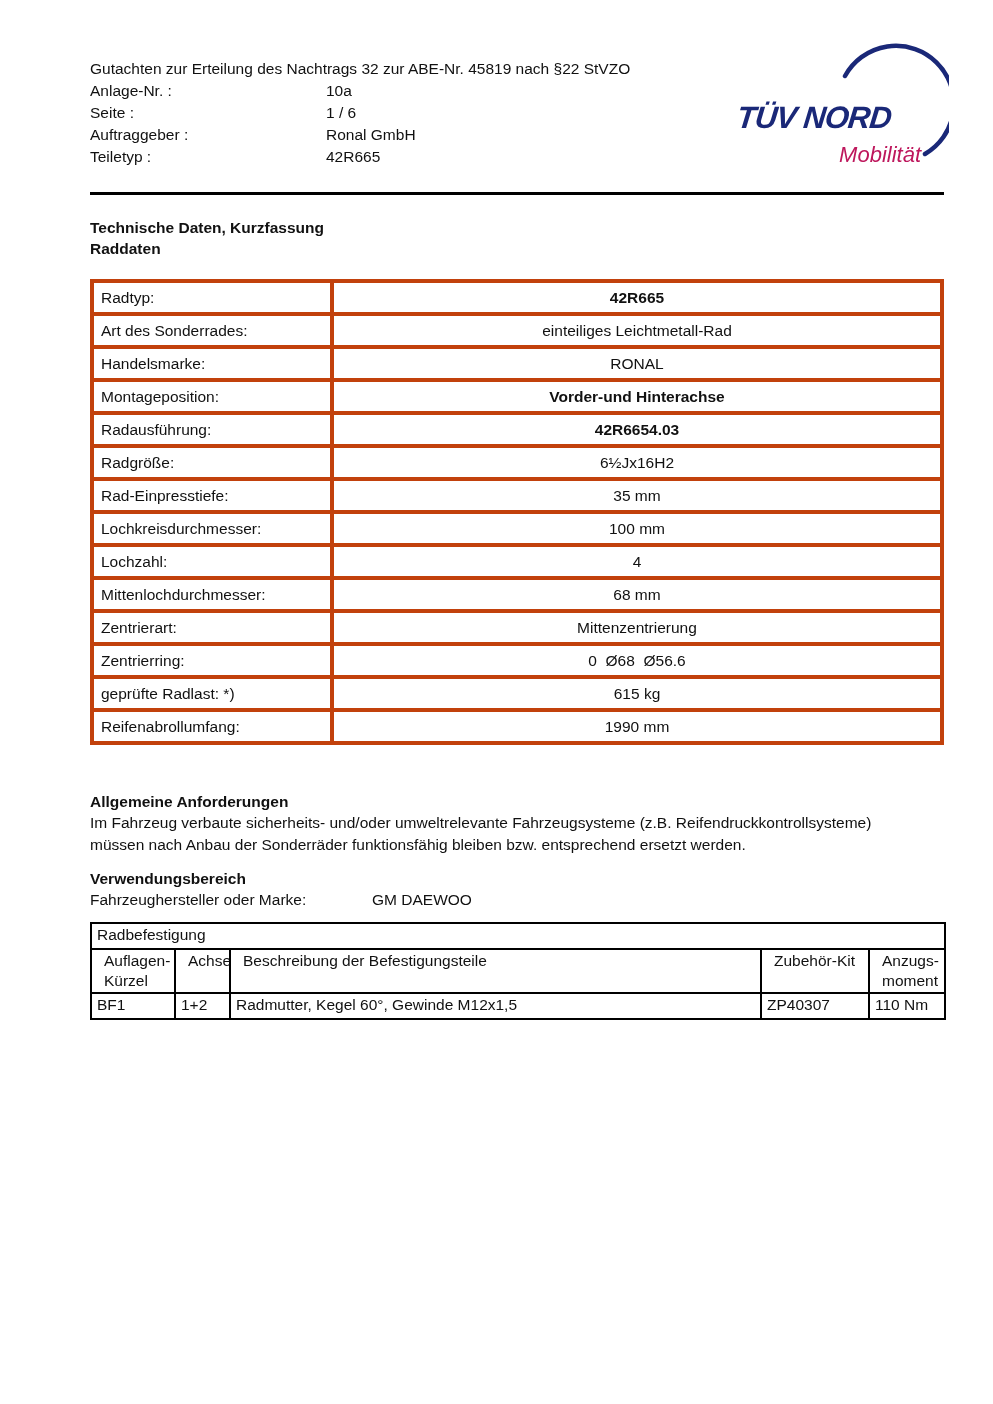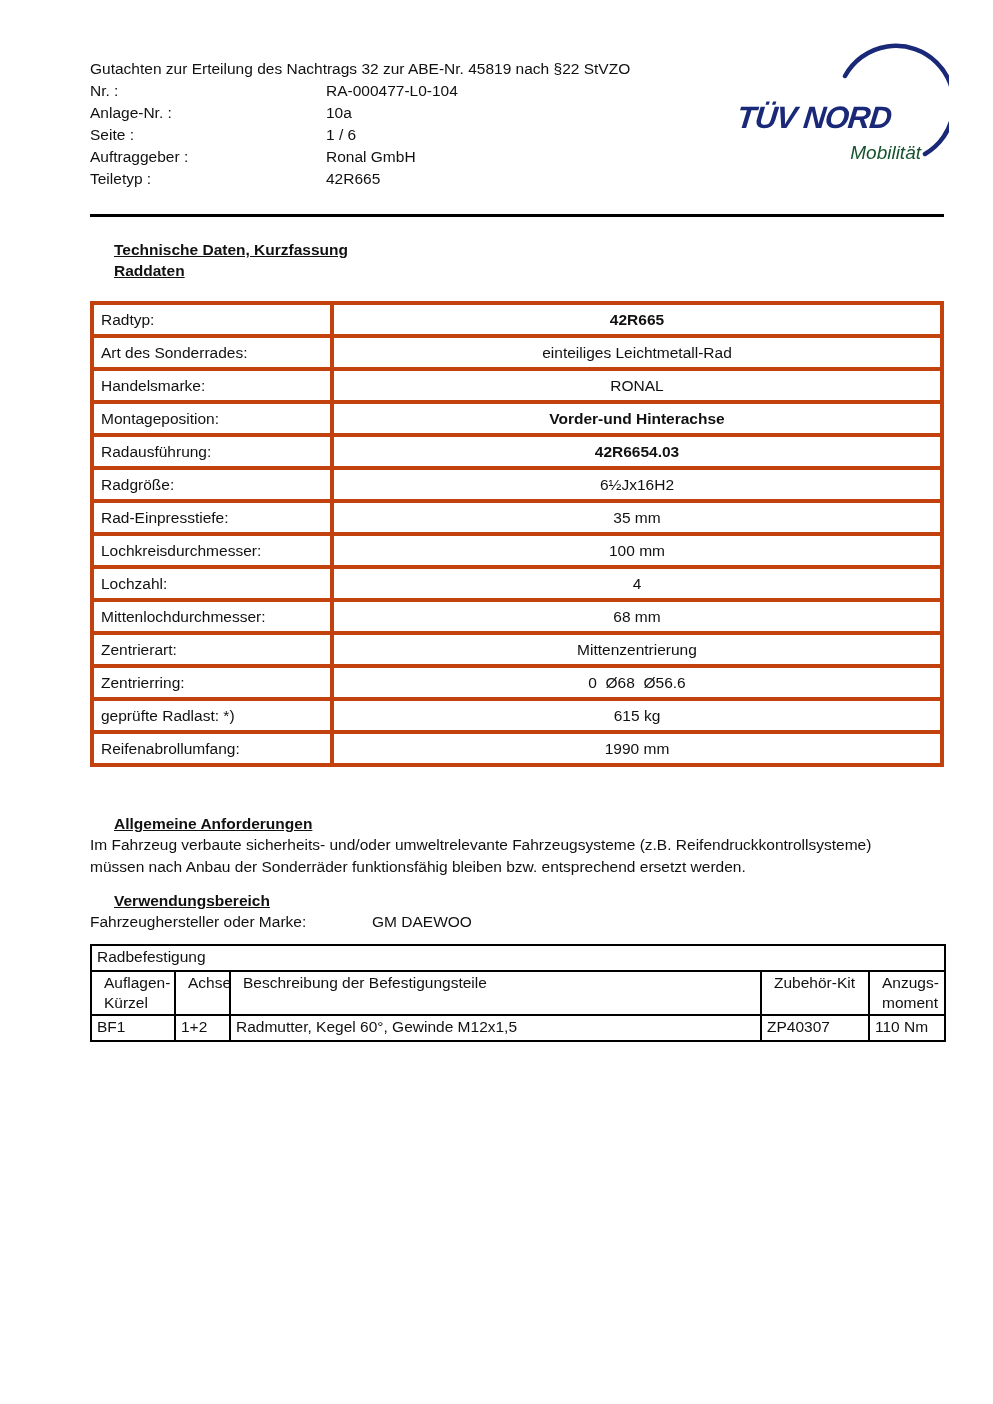--- a/index.html
+++ b/index.html
@@ -24,26 +24,26 @@
   .logo { position:absolute; left:737px; top:34px; width:216px; height:142px; }
   .logo-arc { position:absolute; left:100px; top:4px; }
   .brand {
     position:absolute; left:0; top:66px;
     font-size:31px; font-weight:bold; font-style:italic;
     letter-spacing:-1px; transform:skewX(-6deg);
     color:#1a2878; white-space:nowrap;
   }
   .division {
     position:absolute; right:32px; top:108px;
-    font-size:19px; font-style:italic; color:#14532d; white-space:nowrap;
+    font-size:22px; font-style:italic; color:#be185d; white-space:nowrap;
   }
 
   
   .rule { border:none; border-top:3px solid #000; margin:24px 0 0 0; width:100%; }
-  .sec-heading { font-weight:bold; text-decoration:underline; line-height:21px;margin-left:24px; }
+  .sec-heading { font-weight:bold; line-height:21px; }
   .tech-head { margin-top:22px; }
 
   
   table.raddaten { border-collapse:collapse; width:100%; margin-top:20px; table-layout:fixed; }
   table.raddaten td { border:4px solid #c2410c; height:27px; padding:1px 7px; overflow:hidden; }
   table.raddaten td.lbl { width:222px; }
   table.raddaten td.val { text-align:center; white-space:pre-wrap; }
   table.raddaten td.b { font-weight:bold; }
 
   .footnote { margin-top:7px; line-height:21px; }
@@ -74,24 +74,20 @@
       <path d="M 8 38 A 58 58 0 1 1 88 116" fill="none" stroke="#1a2878" stroke-width="4.5" stroke-linecap="round"></path>
     </svg>
     <div class="brand">TÜV NORD</div>
     <div class="division">Mobilität</div>
   </div>
 
   <div class="content">
 
     <div class="doc-header">
       <div class="doc-title">Gutachten zur Erteilung des Nachtrags 32 zur ABE-Nr. 45819 nach §22 StVZO</div>
-      <div class="hdr-row">
-        <span class="hdr-label">Nr. :</span>
-        <span class="hdr-value">RA-000477-L0-104</span>
-      </div>
       <div class="hdr-row">
         <span class="hdr-label">Anlage-Nr. :</span>
         <span class="hdr-value">10a</span>
       </div>
       <div class="hdr-row">
         <span class="hdr-label">Seite :</span>
         <span class="hdr-value">1 / 6</span>
       </div>
       <div class="hdr-row">
         <span class="hdr-label">Auftraggeber :</span>

